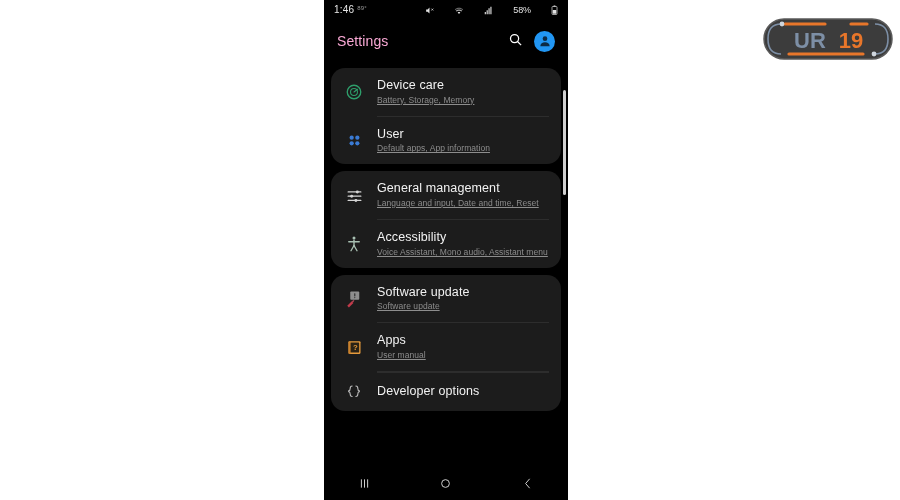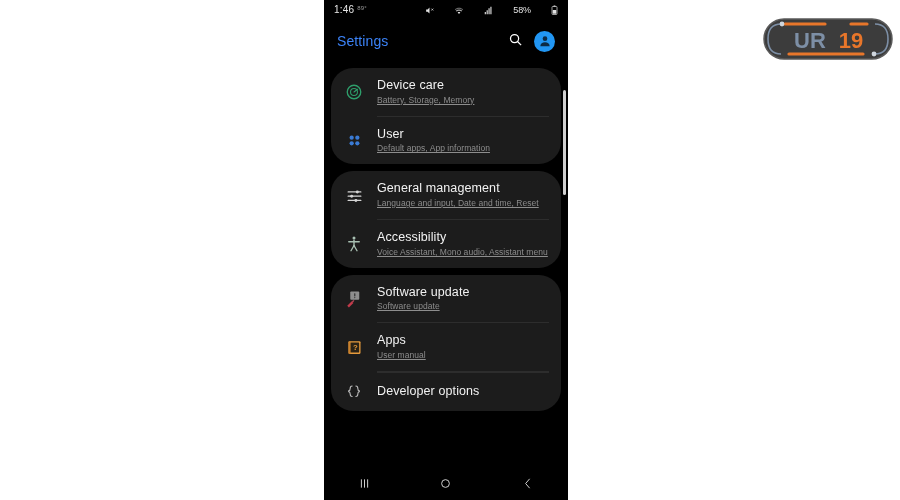--- a/index.html
+++ b/index.html
@@ -69,21 +69,21 @@
   
   #titlebar {
     height: 42px;
     background: #000000;
     display: flex;
     align-items: center;
     padding: 0 13px;
     box-sizing: border-box;
   }
   #page-title {
-    color: #3b82f6;
+    color: #f9a8d4;
     font-size: 14px;
     font-weight: normal;
     flex: 1;
     letter-spacing: 0.1px;
   }
   .titlebar-actions {
     display: flex;
     align-items: center;
     gap: 11px;
   }
@@ -101,21 +101,21 @@
 
   
   #list-area {
     position: relative;
     height: 438px;
     background: #000000;
     overflow: hidden;
   }
   .card {
     background: #1c1c1c;
-    border-radius: 22px;
+    border-radius: 14px;
     margin: 0 7px 7px 7px;
     overflow: hidden;
   }
   .card.first { margin-top: 6px; }
 
   .row {
     display: flex;
     align-items: center;
     padding: 10px 0 10px 0;
     position: relative;

